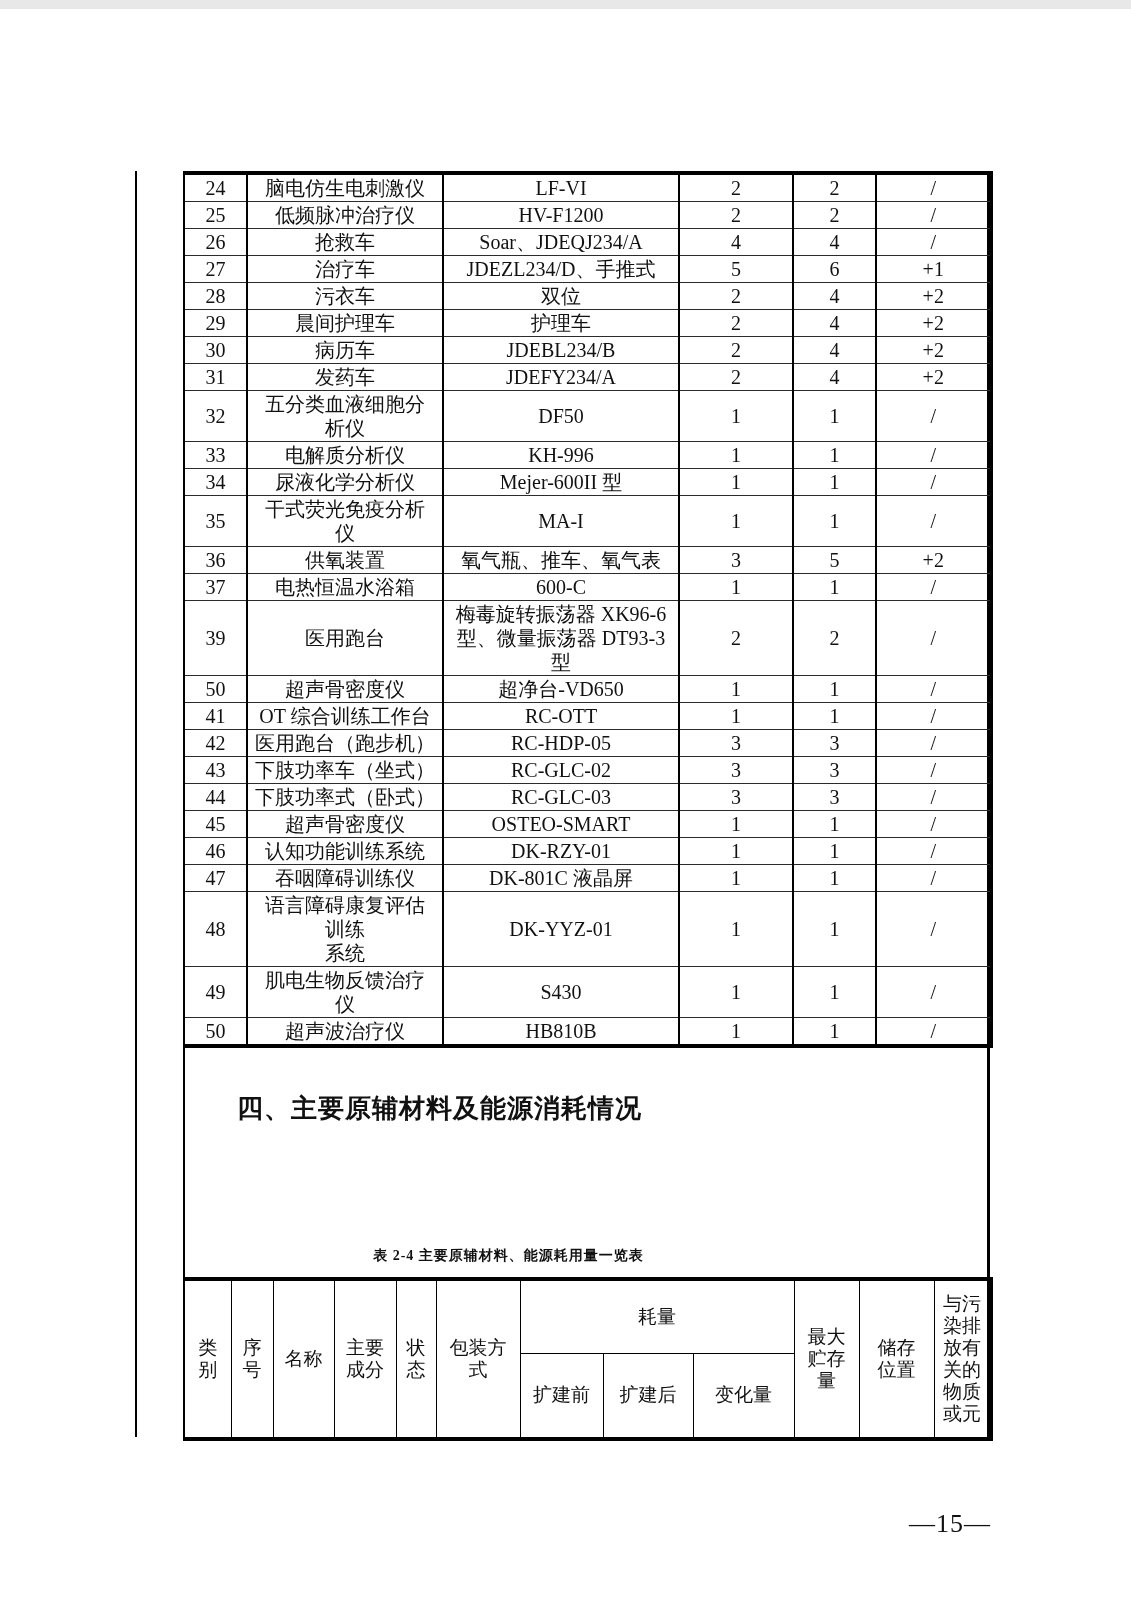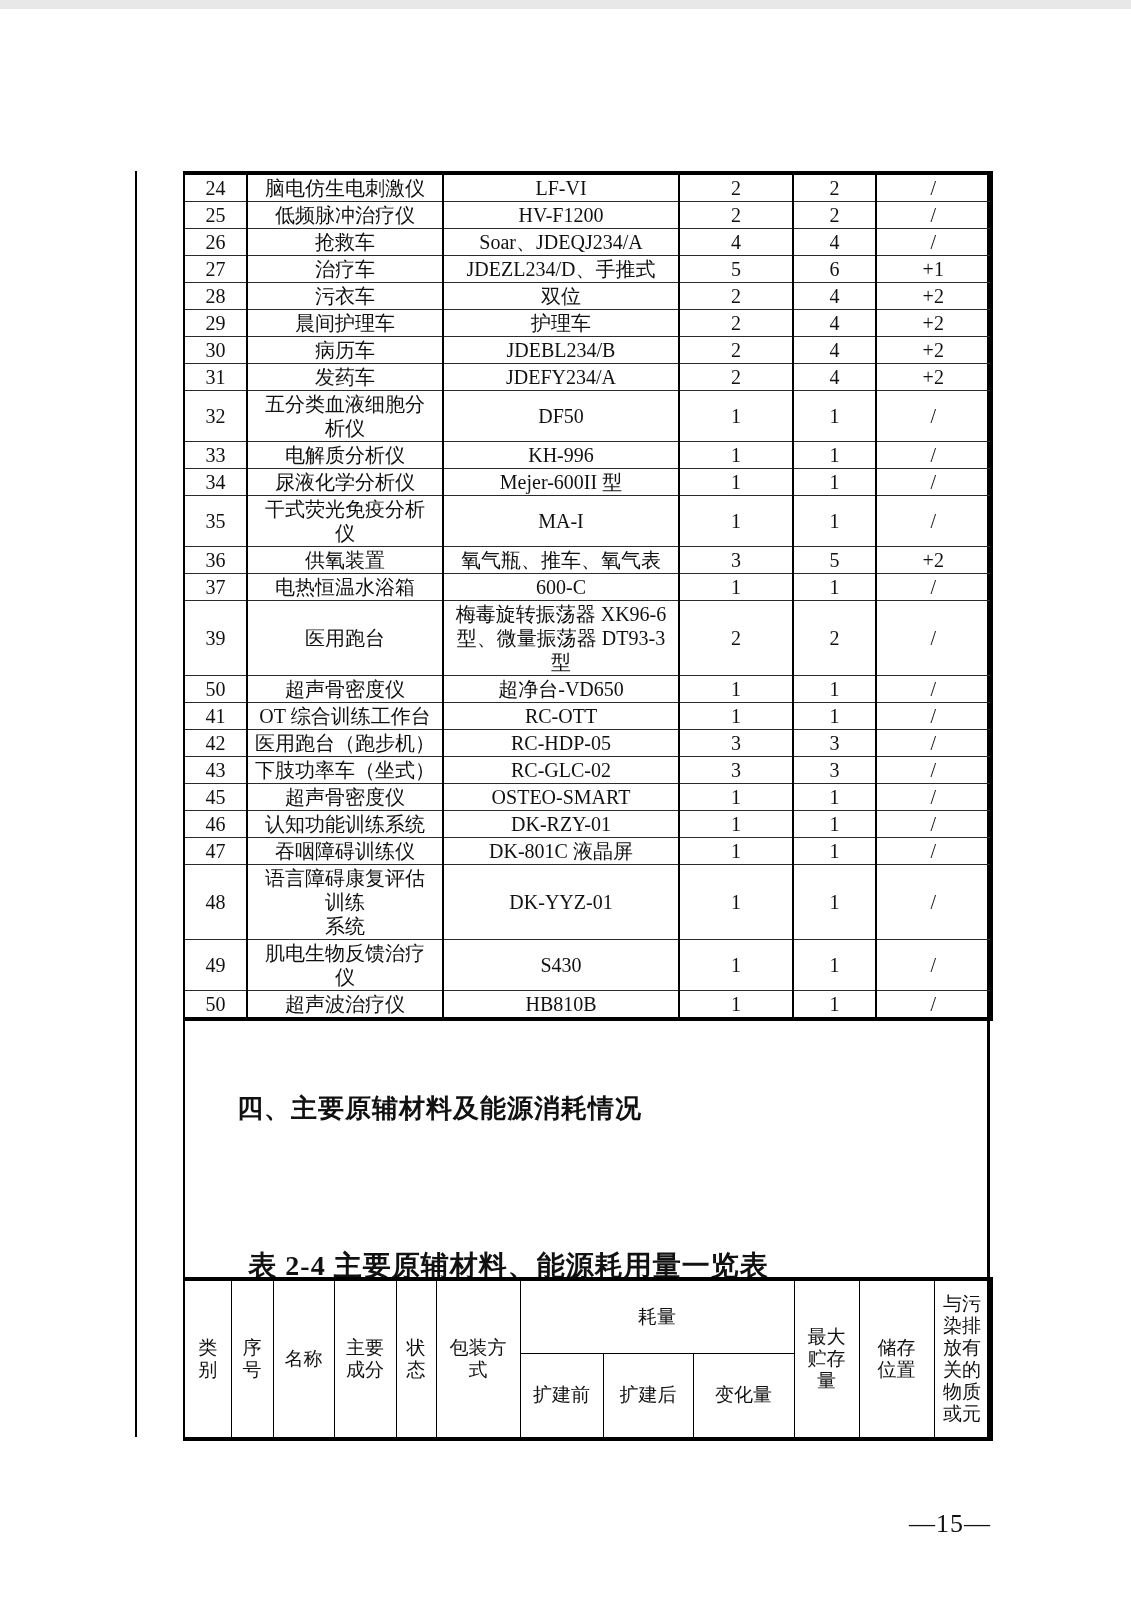--- a/index.html
+++ b/index.html
@@ -19,21 +19,21 @@
   .eq td{border-top:1px solid #2b2b2b;border-left:2px solid #000;
          text-align:center;vertical-align:middle;padding:1px 3px;box-sizing:border-box;}
   .eq tr:first-child td{border-top:none;}
   .eq td:first-child{border-left:none;}
   .pre{white-space:pre-line;}
   
   .heading{position:absolute;left:237px;top:1082px;font-size:26px;font-weight:bold;
            letter-spacing:1px;}
   
   .t24-title{position:absolute;left:183px;top:1238px;width:651px;text-align:center;
-             font-size:28px;font-weight:bold;letter-spacing:1px;}
+             font-size:14px;font-weight:bold;letter-spacing:1px;}
   
   .m{position:absolute;left:183px;top:1268px;width:807px;height:160px;
      border-top:4px solid #000;border-bottom:4px solid #000;
      border-left:2px solid #000;border-right:3px solid #000;
      font-size:19px;line-height:22px;}
   .m td{border:1.5px solid #000;text-align:center;vertical-align:middle;
         padding:0 2px;box-sizing:border-box;}
   
   .pagenum{position:absolute;left:885px;top:1500px;width:130px;text-align:center;
            font-size:26px;letter-spacing:1px;}
@@ -201,20 +201,28 @@
       <td class="pre">医用跑台（跑步机）</td>
       <td class="pre">RC-HDP-05</td>
       <td>3</td>
       <td>3</td>
       <td>/</td>
     </tr>
         <tr>
       <td>43</td>
       <td class="pre">下肢功率车（坐式）</td>
       <td class="pre">RC-GLC-02</td>
+      <td>3</td>
+      <td>3</td>
+      <td>/</td>
+    </tr>
+        <tr>
+      <td>44</td>
+      <td class="pre">下肢功率式（卧式）</td>
+      <td class="pre">RC-GLC-03</td>
       <td>3</td>
       <td>3</td>
       <td>/</td>
     </tr>
         <tr>
       <td>45</td>
       <td class="pre">超声骨密度仪</td>
       <td class="pre">OSTEO-SMART</td>
       <td>1</td>
       <td>1</td>

